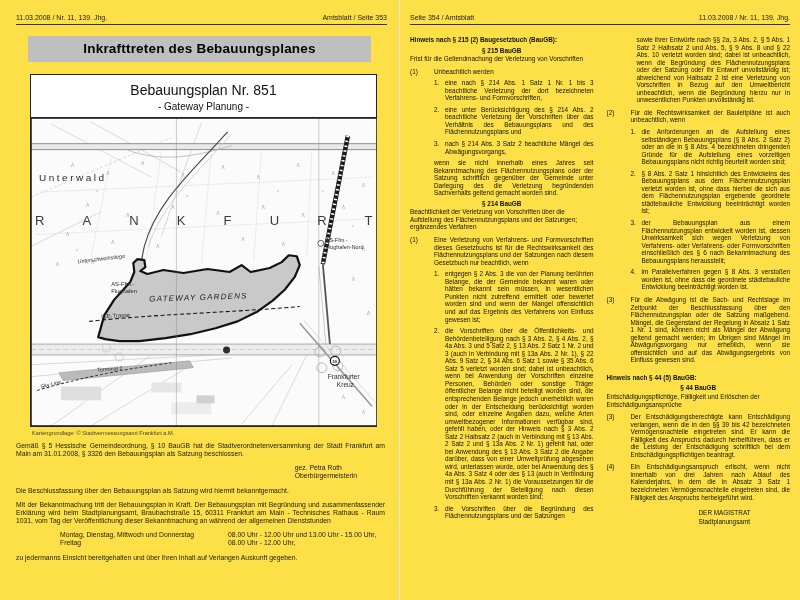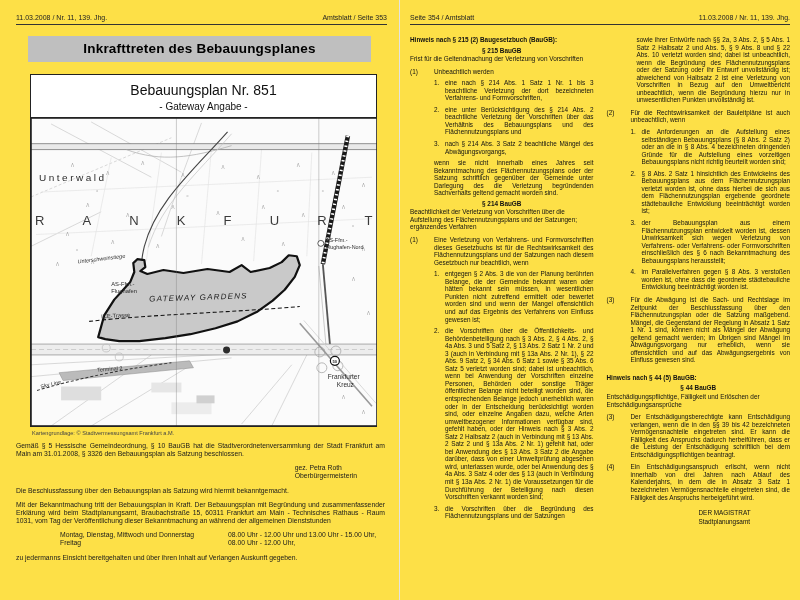--- a/index.html
+++ b/index.html
@@ -48,21 +48,21 @@
   <div class="page page-left">
     <div class="pghead">
       <span>11.03.2008 / Nr. 11, 139. Jhg.</span>
       <span>Amtsblatt / Seite 353</span>
     </div>
 
     <div class="titlebar">Inkrafttreten des Bebauungsplanes</div>
 
     <div class="figure">
       <div class="fig-title">Bebauungsplan Nr. 851</div>
-      <div class="fig-sub">- Gateway Angabe -</div>
+      <div class="fig-sub">- Gateway Planung -</div>
 
       <svg class="map" width="346" height="308" viewBox="0 0 345 312" preserveAspectRatio="none">
 
         <g stroke="#cfcfcf" stroke-width="0.8" fill="none">
           <path d="M20,6 L120,60"></path>
             <path d="M60,4 L150,55"></path>
           <path d="M0,80 L140,20" stroke-dasharray="3,2"></path>
           <path d="M0,130 L70,95"></path>
             <path d="M170,5 L150,60 L130,120"></path>
           <path d="M0,250 L345,231"></path>

